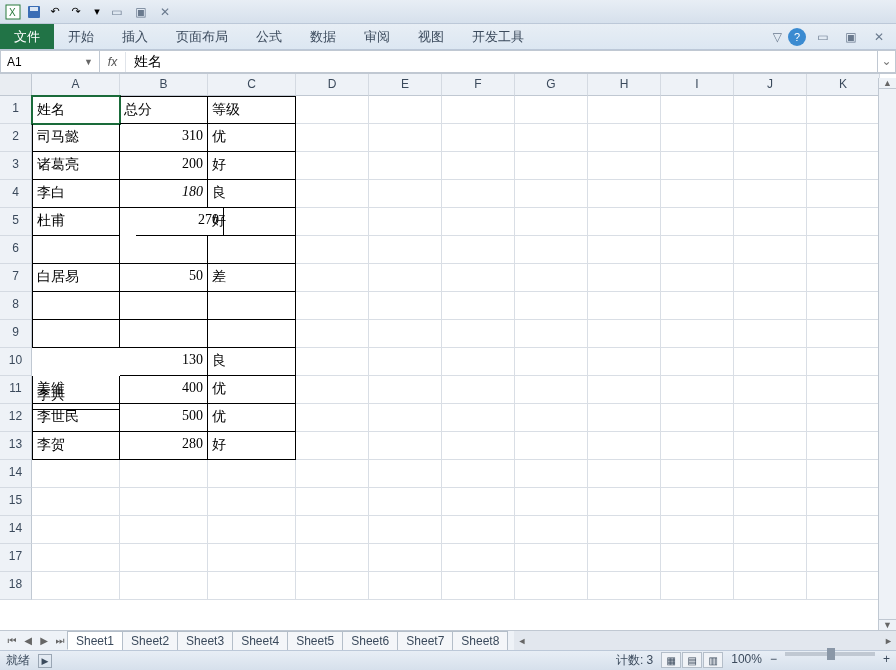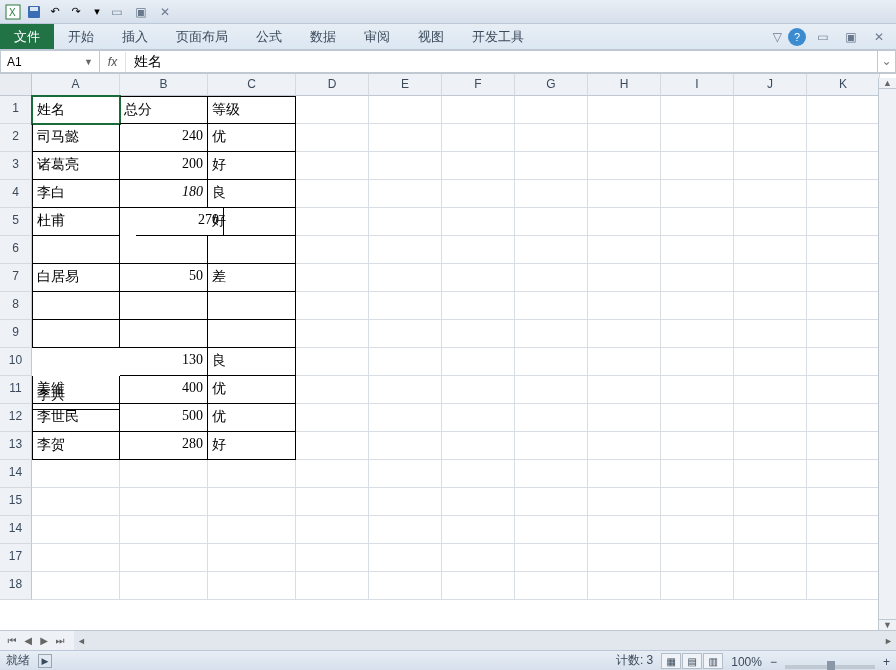--- a/index.html
+++ b/index.html
@@ -47,21 +47,21 @@
 .sheet-tab-nav { display: flex; align-items: center; gap: 0; padding-left: 4px;}
 .nav-btn { width: 16px; text-align: center; color: #666; cursor: pointer; font-size: 10px;}
 .sheet-tab { padding: 2px 8px; border: 1px solid #b4bec9; border-bottom: none; background: #f4f6f9; font-size: 12px; color: #3b4a5c; cursor: pointer; margin-left: -1px; font-family: Arial;}
 .sheet-tab.active { background: #fff; border-bottom: 1px solid #fff;}
 .hscroll-track { flex: 1; background: #e2e7ee; margin-left: 6px; position: relative; display: flex; align-items: center;}
 .hscroll-track::before { content:"◄"; font-size:9px; padding:0 3px; color:#666;}
 .hscroll-track::after { content:"►"; font-size:9px; padding:0 3px; color:#666; position:absolute; right:0;}
 
 
 .statusbar { height: 20px; position: absolute; bottom: 0; left:0; right:0; background: linear-gradient(#e8eef5,#d6e0ec); display: flex; align-items: center; padding: 0 6px; border-top: 1px solid #bcc8d8; font-size: 12px; color: #3b4a5c;}
-.status-right { margin-left: auto; display: flex; align-items: flex-end; gap: 8px;}
+.status-right { margin-left: auto; display: flex; align-items: flex-start; gap: 8px;}
 .view-btns { display: flex; gap: 1px;}
 .view-btn { width: 20px; height: 16px; border: 1px solid #b4bec9; background: #f0f3f7; display:flex;align-items:center;justify-content:center;font-size:10px;}
 .zoom-slider { width: 90px; height: 4px; background: #c0c8d2; position: relative;}
 .zoom-thumb { width: 8px; height: 12px; background: #8a97a7; position: absolute; left: 42px; top: -4px;}
 </style>
 </head>
 <body>
 
 <div class="titlebar">
   <div class="qat">
@@ -165,21 +165,21 @@
       <div class="cell bordered bordered-top" style="left: 176px; top: 0px; width: 88px;">等级</div>
       <div class="cell" style="left: 264px; top: 0px; width: 73px;"></div>
       <div class="cell" style="left: 337px; top: 0px; width: 73px;"></div>
       <div class="cell" style="left: 410px; top: 0px; width: 73px;"></div>
       <div class="cell" style="left: 483px; top: 0px; width: 73px;"></div>
       <div class="cell" style="left: 556px; top: 0px; width: 73px;"></div>
       <div class="cell" style="left: 629px; top: 0px; width: 73px;"></div>
       <div class="cell" style="left: 702px; top: 0px; width: 73px;"></div>
       <div class="cell" style="left: 775px; top: 0px; width: 73px;"></div>
       <div class="cell bordered bordered-left" style="left: 0px; top: 28px; width: 88px;">司马懿</div>
-      <div class="cell bordered num" style="left: 88px; top: 28px; width: 88px;">240</div>
+      <div class="cell bordered num" style="left: 88px; top: 28px; width: 88px;">310</div>
       <div class="cell bordered" style="left: 176px; top: 28px; width: 88px;">优</div>
       <div class="cell" style="left: 264px; top: 28px; width: 73px;"></div>
       <div class="cell" style="left: 337px; top: 28px; width: 73px;"></div>
       <div class="cell" style="left: 410px; top: 28px; width: 73px;"></div>
       <div class="cell" style="left: 483px; top: 28px; width: 73px;"></div>
       <div class="cell" style="left: 556px; top: 28px; width: 73px;"></div>
       <div class="cell" style="left: 629px; top: 28px; width: 73px;"></div>
       <div class="cell" style="left: 702px; top: 28px; width: 73px;"></div>
       <div class="cell" style="left: 775px; top: 28px; width: 73px;"></div>
       <div class="cell bordered bordered-left" style="left: 0px; top: 56px; width: 88px;">诸葛亮</div>
@@ -366,20 +366,30 @@
   <div style="position:absolute;bottom:0;width:100%;text-align:center;font-size:9px;color:#666;border-top:1px solid #c0c8d2">▼</div>
 </div>
 
 <div class="hscroll-area">
   <div class="sheet-tab-nav">
     <span class="nav-btn">⏮</span>
     <span class="nav-btn">◀</span>
     <span class="nav-btn">▶</span>
     <span class="nav-btn">⏭</span>
   </div>
+  <div id="sheet-tabs" style="display:flex">
+      <div class="sheet-tab active">Sheet1</div>
+      <div class="sheet-tab">Sheet2</div>
+      <div class="sheet-tab">Sheet3</div>
+      <div class="sheet-tab">Sheet4</div>
+      <div class="sheet-tab">Sheet5</div>
+      <div class="sheet-tab">Sheet6</div>
+      <div class="sheet-tab">Sheet7</div>
+      <div class="sheet-tab">Sheet8</div>
+    </div>
   <div class="hscroll-track"></div>
 </div>
 
 <div class="statusbar">
   <span>就绪</span>
   <span style="margin-left:8px;width:14px;height:14px;border:1px solid #9aa6b4;display:inline-flex;align-items:center;justify-content:center;font-size:9px">▶</span>
   <div class="status-right">
     <span>计数: 3</span>
     <div class="view-btns">
       <span class="view-btn">▦</span>

